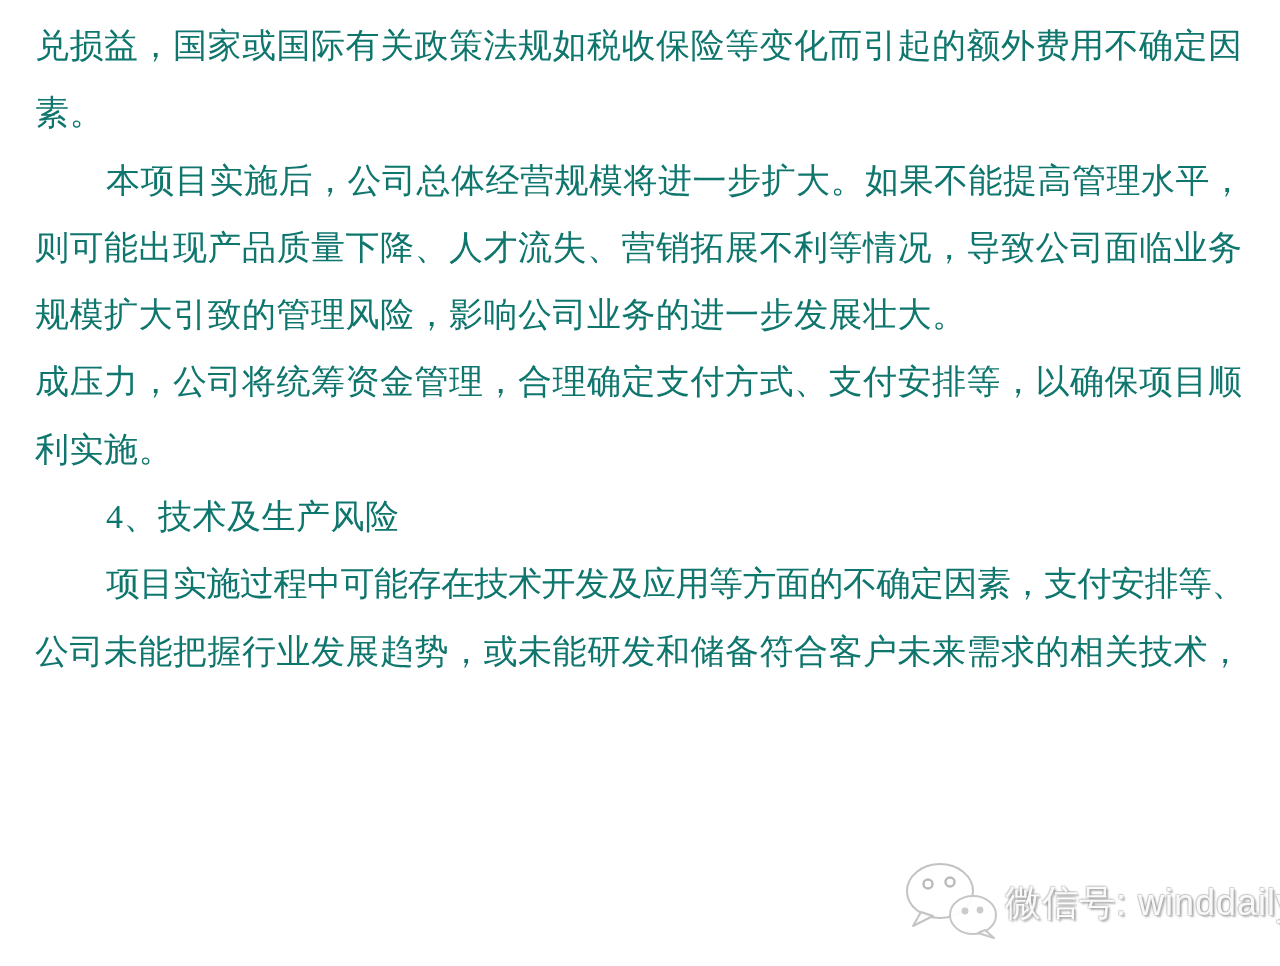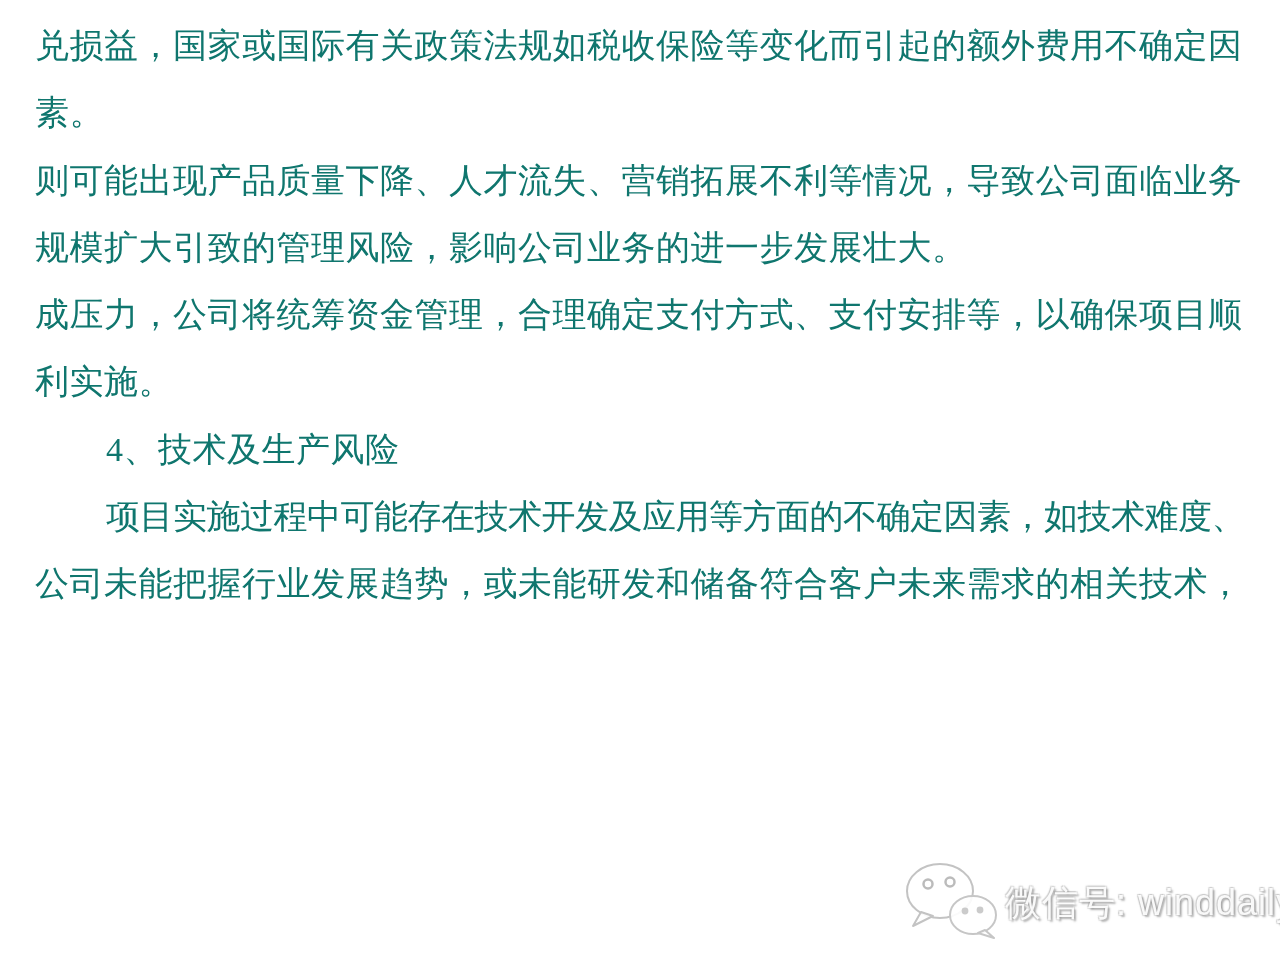--- a/index.html
+++ b/index.html
@@ -63,26 +63,27 @@
   }
 </style>
 </head>
 <body>
 
 <div class="page">
 
   <div class="text-block" id="text-block">
       <div class="line">兑损益，国家或国际有关政策法规如税收保险等变化而引起的额外费用不确定因</div>
       <div class="line">素。</div>
+      <div class="line indent">本项目实施后，公司总体经营规模将进一步扩大。如果不能提高管理水平，</div>
       <div class="line">则可能出现产品质量下降、人才流失、营销拓展不利等情况，导致公司面临业务</div>
       <div class="line">规模扩大引致的管理风险，影响公司业务的进一步发展壮大。</div>
       <div class="line">成压力，公司将统筹资金管理，合理确定支付方式、支付安排等，以确保项目顺</div>
       <div class="line">利实施。</div>
       <div class="line indent">4、技术及生产风险</div>
-      <div class="line indent tight">项目实施过程中可能存在技术开发及应用等方面的不确定因素，如技术难度、</div>
+      <div class="line indent tight">项目实施过程中可能存在技术开发及应用等方面的不确定因素，支付安排等、</div>
       <div class="line">公司未能把握行业发展趋势，或未能研发和储备符合客户未来需求的相关技术，</div>
     </div>
 
   <div class="watermark">
     <span class="wm-icon">
       <svg width="94" height="78" viewBox="0 0 94 78" xmlns="http://www.w3.org/2000/svg">
 
         <ellipse cx="35" cy="29" rx="33" ry="27" fill="rgba(255,255,255,0.90)" stroke="#b9b9b9" stroke-width="2"></ellipse>
         <path d="M16 50 L8 64 L28 54 Z" fill="rgba(255,255,255,0.90)" stroke="#b9b9b9" stroke-width="2" stroke-linejoin="round"></path>
         <circle cx="23" cy="22" r="4.5" fill="none" stroke="#b0b0b0" stroke-width="2.5"></circle>

